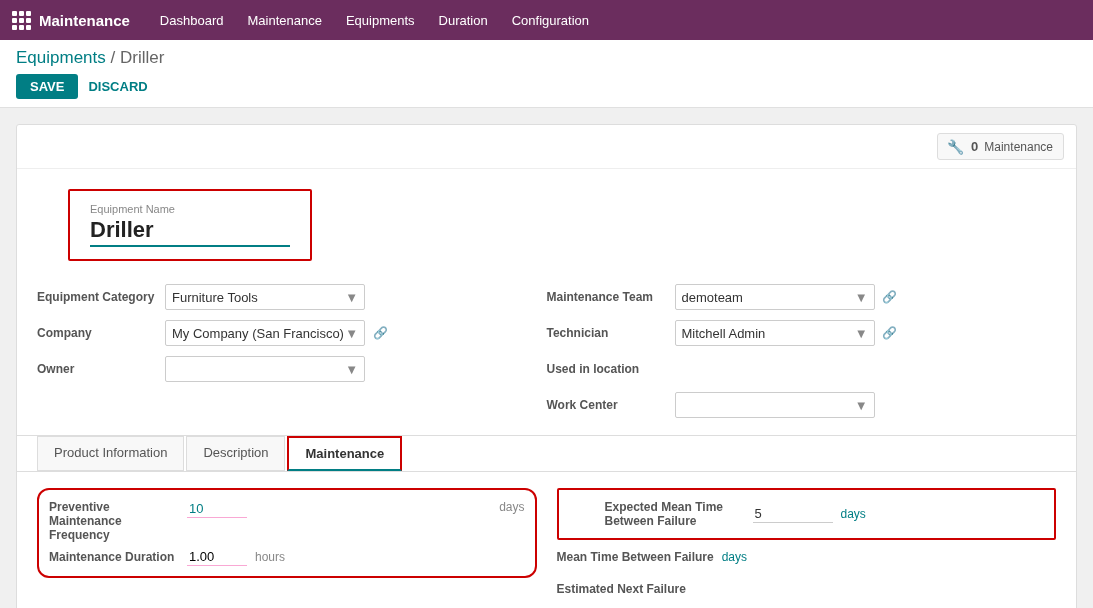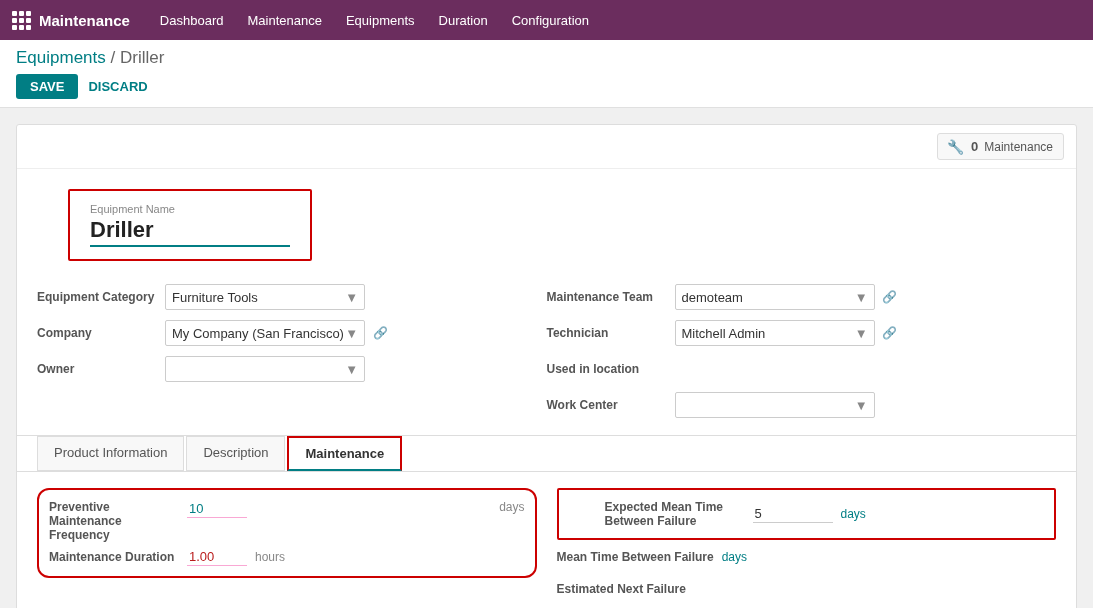--- a/index.html
+++ b/index.html
@@ -318,21 +318,21 @@
           <div class="maint-box">
             <div class="maint-row">
               <span class="maint-label">Preventive<br>Maintenance<br>Frequency</span>
               <div class="maint-value-row">
                 <input class="maint-input" type="text" value="10" style="color: rgb(1, 126, 132);">
               </div>
               <span class="maint-unit">days</span>
             </div>
             <div class="maint-row-simple">
               <span class="maint-label">Maintenance Duration</span>
-              <input class="maint-input" type="text" value="1.00" style="color: #b91c1c;">
+              <input class="maint-input" type="text" value="1.00" style="color: #000000;">
               <span class="maint-unit">hours</span>
             </div>
           </div>
         </div>
 
         <div class="maint-right">
           <div class="expected-box">
             <div class="expected-row">
               <span class="expected-label">Expected Mean Time<br>Between Failure</span>
               <input class="expected-input" type="text" value="5" style="">

